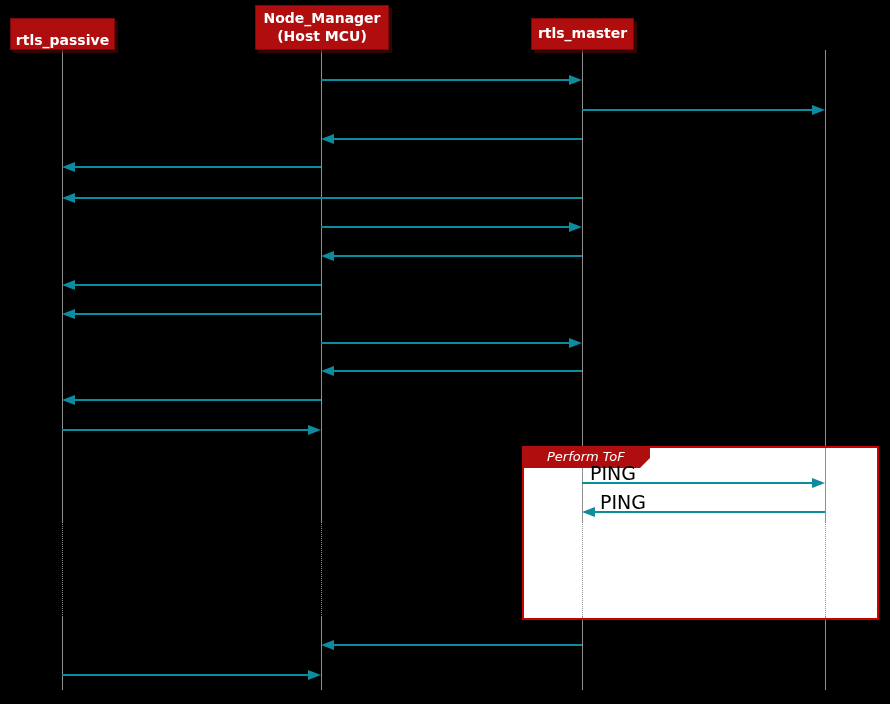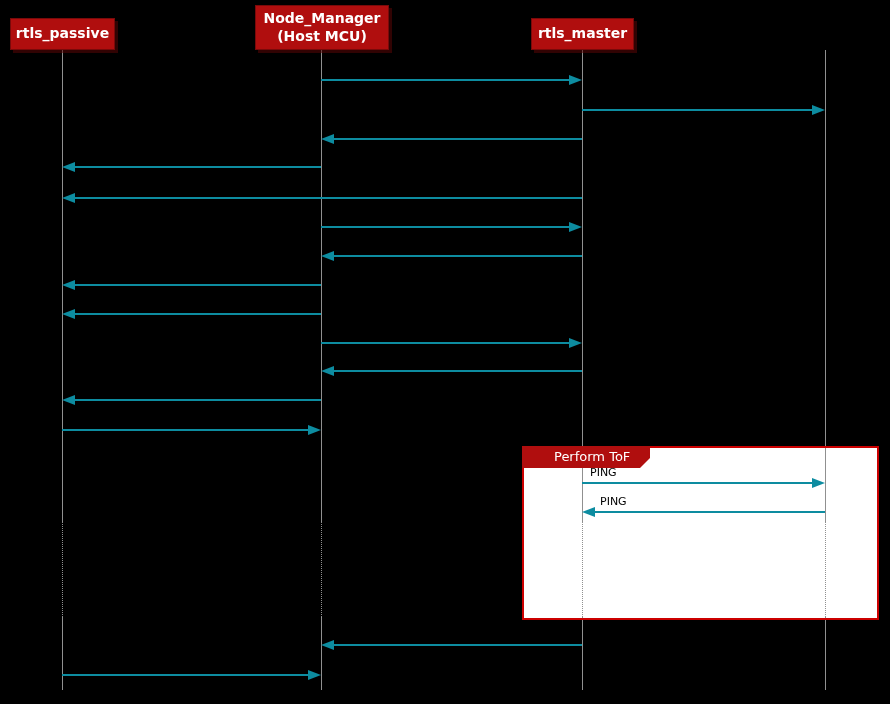--- a/index.html
+++ b/index.html
@@ -7,22 +7,22 @@
   #diagram{position:relative;width:890px;height:704px;overflow:hidden;}
   .participant{position:absolute;display:flex;flex-direction:column;align-items:center;justify-content:center;
     font-weight:bold;font-size:14px;line-height:1.25;text-align:center;box-sizing:border-box;}
   .lifeline-solid{position:absolute;width:1px;}
   .lifeline-dotted{position:absolute;width:0;border-left-width:1px;border-left-style:dotted;}
   .msg-line{position:absolute;height:2px;}
   .msg-head{position:absolute;width:0;height:0;border-top:5px solid transparent;border-bottom:5px solid transparent;}
   .group-bg{position:absolute;}
   .group-frame{position:absolute;box-sizing:border-box;border-style:solid;border-width:2px;background:transparent;}
   .group-tab{position:absolute;box-sizing:border-box;}
-  .group-title{display:block;font-size:13px;padding-left:32px;white-space:nowrap;}
-  .msg-label{position:absolute;font-size:11px;line-height:14px;white-space:nowrap;}
+  .group-title{display:block;font-style:italic;font-size:13px;padding-left:25px;white-space:nowrap;}
+  .msg-label{position:absolute;font-size:19px;line-height:14px;white-space:nowrap;}
 </style>
 </head>
 <body>
 
 <div id="diagram" style="background: rgb(0, 0, 0);">
     <div class="group-bg" style="left: 522px; top: 446px; width: 357px; height: 174px; background: rgb(255, 255, 255);"></div>
     <div class="lifeline-solid" style="left: 62px; top: 50px; height: 471px; background: rgb(144, 144, 144);"></div>
     <div class="lifeline-dotted" style="left: 62px; top: 521px; height: 96px; border-left-color: rgb(144, 144, 144);"></div>
     <div class="lifeline-solid" style="left: 62px; top: 617px; height: 73px; background: rgb(144, 144, 144);"></div>
     <div class="lifeline-solid" style="left: 321px; top: 50px; height: 471px; background: rgb(144, 144, 144);"></div>
@@ -67,21 +67,21 @@
     <div class="msg-line" style="left: 333px; top: 644px; width: 249px; background: rgb(13, 140, 160);"></div>
     <div class="msg-head" style="left: 321px; top: 640px; border-right: 13px solid rgb(13, 140, 160);"></div>
     <div class="msg-line" style="left: 62px; top: 674px; width: 247px; background: rgb(13, 140, 160);"></div>
     <div class="msg-head" style="left: 308px; top: 670px; border-left: 13px solid rgb(13, 140, 160);"></div>
     <div class="msg-line" style="left: 582px; top: 482px; width: 231px; background: rgb(13, 140, 160);"></div>
     <div class="msg-head" style="left: 812px; top: 478px; border-left: 13px solid rgb(13, 140, 160);"></div>
     <div class="msg-label" style="left: 590px; top: 466px; color: rgb(0, 0, 0);">PING</div>
     <div class="msg-line" style="left: 594px; top: 511px; width: 231px; background: rgb(13, 140, 160);"></div>
     <div class="msg-head" style="left: 582px; top: 507px; border-right: 13px solid rgb(13, 140, 160);"></div>
     <div class="msg-label" style="left: 600px; top: 495px; color: rgb(0, 0, 0);">PING</div>
-    <div class="participant" style="left: 10px; top: 18px; width: 105px; height: 32px; background: rgb(176, 14, 14); color: rgb(255, 255, 255); border: 1px solid rgb(122, 10, 10); box-shadow: rgba(90, 5, 5, 0.55) 3px 3px 0px;">
+    <div class="participant" style="left: 10px; top: 18px; width: 105px; height: 32px; background: rgb(176, 14, 14); color: rgb(255, 255, 255); border: 1px solid rgb(122, 10, 10); box-shadow: rgba(90, 5, 5, 0.55) 3px 3px 0px; justify-content: flex-end;">
       <span>rtls_passive</span>
     </div>
     <div class="participant" style="left: 255px; top: 5px; width: 134px; height: 45px; background: rgb(176, 14, 14); color: rgb(255, 255, 255); border: 1px solid rgb(122, 10, 10); box-shadow: rgba(90, 5, 5, 0.55) 3px 3px 0px;">
       <span>Node_Manager</span>
       <span>(Host MCU)</span>
     </div>
     <div class="participant" style="left: 531px; top: 18px; width: 103px; height: 32px; background: rgb(176, 14, 14); color: rgb(255, 255, 255); border: 1px solid rgb(122, 10, 10); box-shadow: rgba(90, 5, 5, 0.55) 3px 3px 0px;">
       <span>rtls_master</span>
     </div>
   </div>

